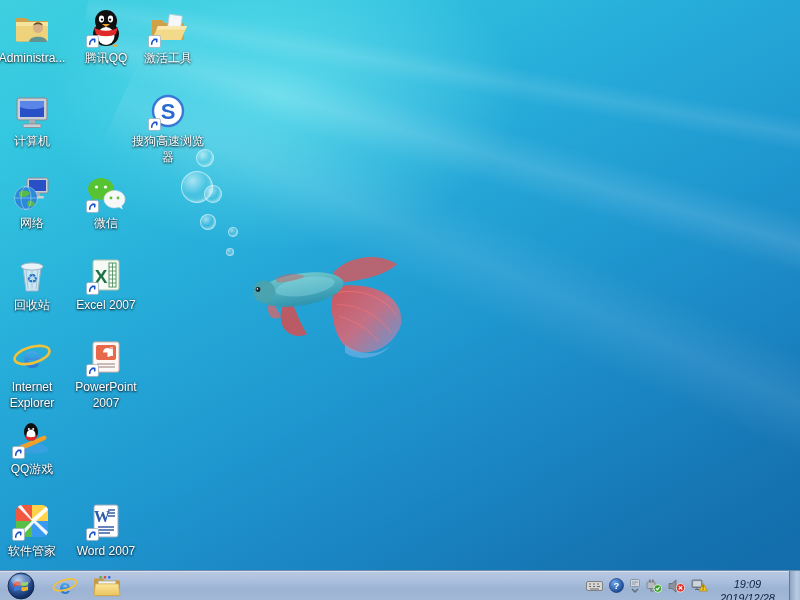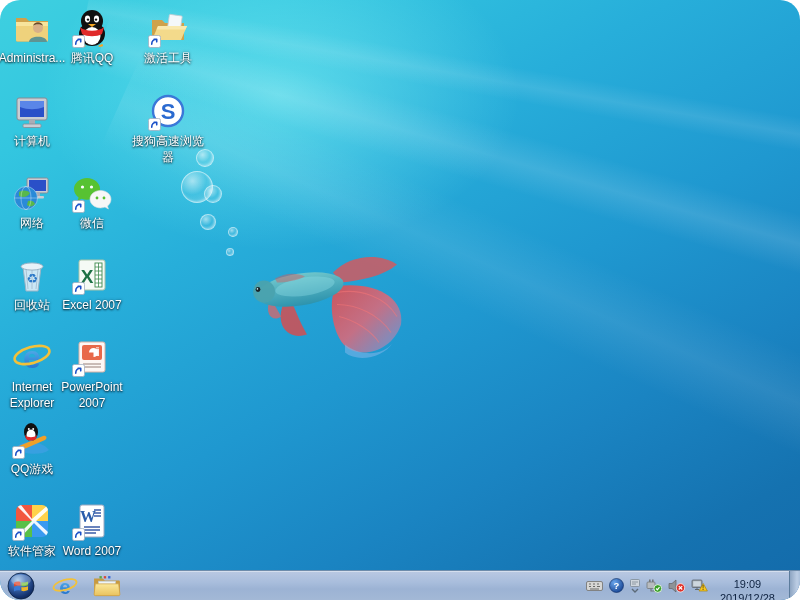--- a/index.html
+++ b/index.html
@@ -3,21 +3,20 @@
 <meta charset="utf-8">
 <style>
   * { margin:0; padding:0; box-sizing:border-box; }
   html,body { width:800px; height:600px; overflow:hidden; font-family:"Liberation Sans",sans-serif; }
 
   .desktop {
     position:relative; width:800px; height:600px; overflow:hidden;
     background: linear-gradient(152deg,
       #3ed0e0 0%, #33c6e0 15%, #27aeda 35%, #1f98d0 55%,
       #1a84c2 72%, #1572b0 88%, #136aaa 100%);
-    border-radius: 20px;
   }
   .glow { position:absolute; left:40px; top:-60px; width:480px; height:310px; pointer-events:none;
     background: radial-gradient(closest-side, rgba(150,255,250,.45), rgba(150,255,250,0)); }
   .ray { position:absolute; transform-origin:0 0; pointer-events:none;
     background: linear-gradient(to bottom, rgba(255,255,255,0), #ffffff 50%, rgba(255,255,255,0)); }
   .ray1 { top:16px; left:110px; width:840px; height:58px; transform:rotate(16deg); opacity:.13; }
   .ray2 { top:58px; left:140px; width:840px; height:95px; transform:rotate(24deg); opacity:.09; }
   .ray3 { top:-8px; left:90px;  width:840px; height:34px; transform:rotate(10deg); opacity:.11; }
 
   .bubble { position:absolute; border-radius:50%;
@@ -27,40 +26,40 @@
 
   .fish { position:absolute; left:245px; top:243px; width:170px; height:118px; }
 
   
   .cell { position:absolute; width:76px; text-align:center; cursor:default; }
   .art  { position:relative; width:40px; height:40px; margin:0 auto; }
   .sc   { position:absolute; left:0px; bottom:0px; width:13px; height:13px; }
   .label{ margin-top:3px; font-size:12px; line-height:1.3; color:#fff;
     text-shadow:0 1px 2px rgba(0,0,0,.85), 0 0 3px rgba(0,40,70,.55); }
 
-  .c1 { left:-6px; }  .c2 { left:54px; }  .c3 { left:130px; }
+  .c1 { left:-6px; }  .c2 { left:68px; }  .c3 { left:130px; }
   .r1 { top:8px; } .r2 { top:91px; } .r3 { top:173px; } .r4 { top:255px; }
   .r5 { top:337px; } .r6 { top:419px; } .r7 { top:501px; }
 
   
   .taskbar { position:absolute; left:0; bottom:0; width:800px; height:30px;
     background: linear-gradient(#bac9e2, #a8bddc 40%, #9cb3d4 62%, #a3b8d6);
     border-top:1px solid #6e8cab; box-shadow: inset 0 1px 0 #d5dfee;
     display:flex; align-items:center; }
   .task-btn { display:flex; align-items:center; justify-content:center; height:30px; }
   .start { width:34px; margin-left:4px; }
   .tb-ie { width:30px; margin-left:12px; }
   .tb-folder { width:34px; margin-left:10px; }
   .spacer { flex:1; }
   .tray { display:flex; align-items:center; gap:6px; height:30px; }
   .trayic { display:flex; align-items:center; justify-content:center; }
   .hiddenstack { display:flex; flex-direction:column; align-items:center; gap:1px; }
   .clock { height:30px; padding:12px 6px 0 6px; display:flex; flex-direction:column;
     align-items:center; justify-content:center; font-size:11px; line-height:1.25;
-    color:#0e2240; text-align:center; white-space:nowrap; }
+    color:#0e2240; text-align:center; white-space:nowrap;font-style:italic; }
   .showdesk { width:11px; height:30px; margin-left:2px;
     border-left:1px solid #5c7c9c;
     background: linear-gradient(90deg, #8ea5c2, #bccde4 70%, #aabfda); }
 </style>
 </head>
 <body>
 
 <div class="desktop">
   <div class="glow"></div>
   <div class="ray ray1"></div>

